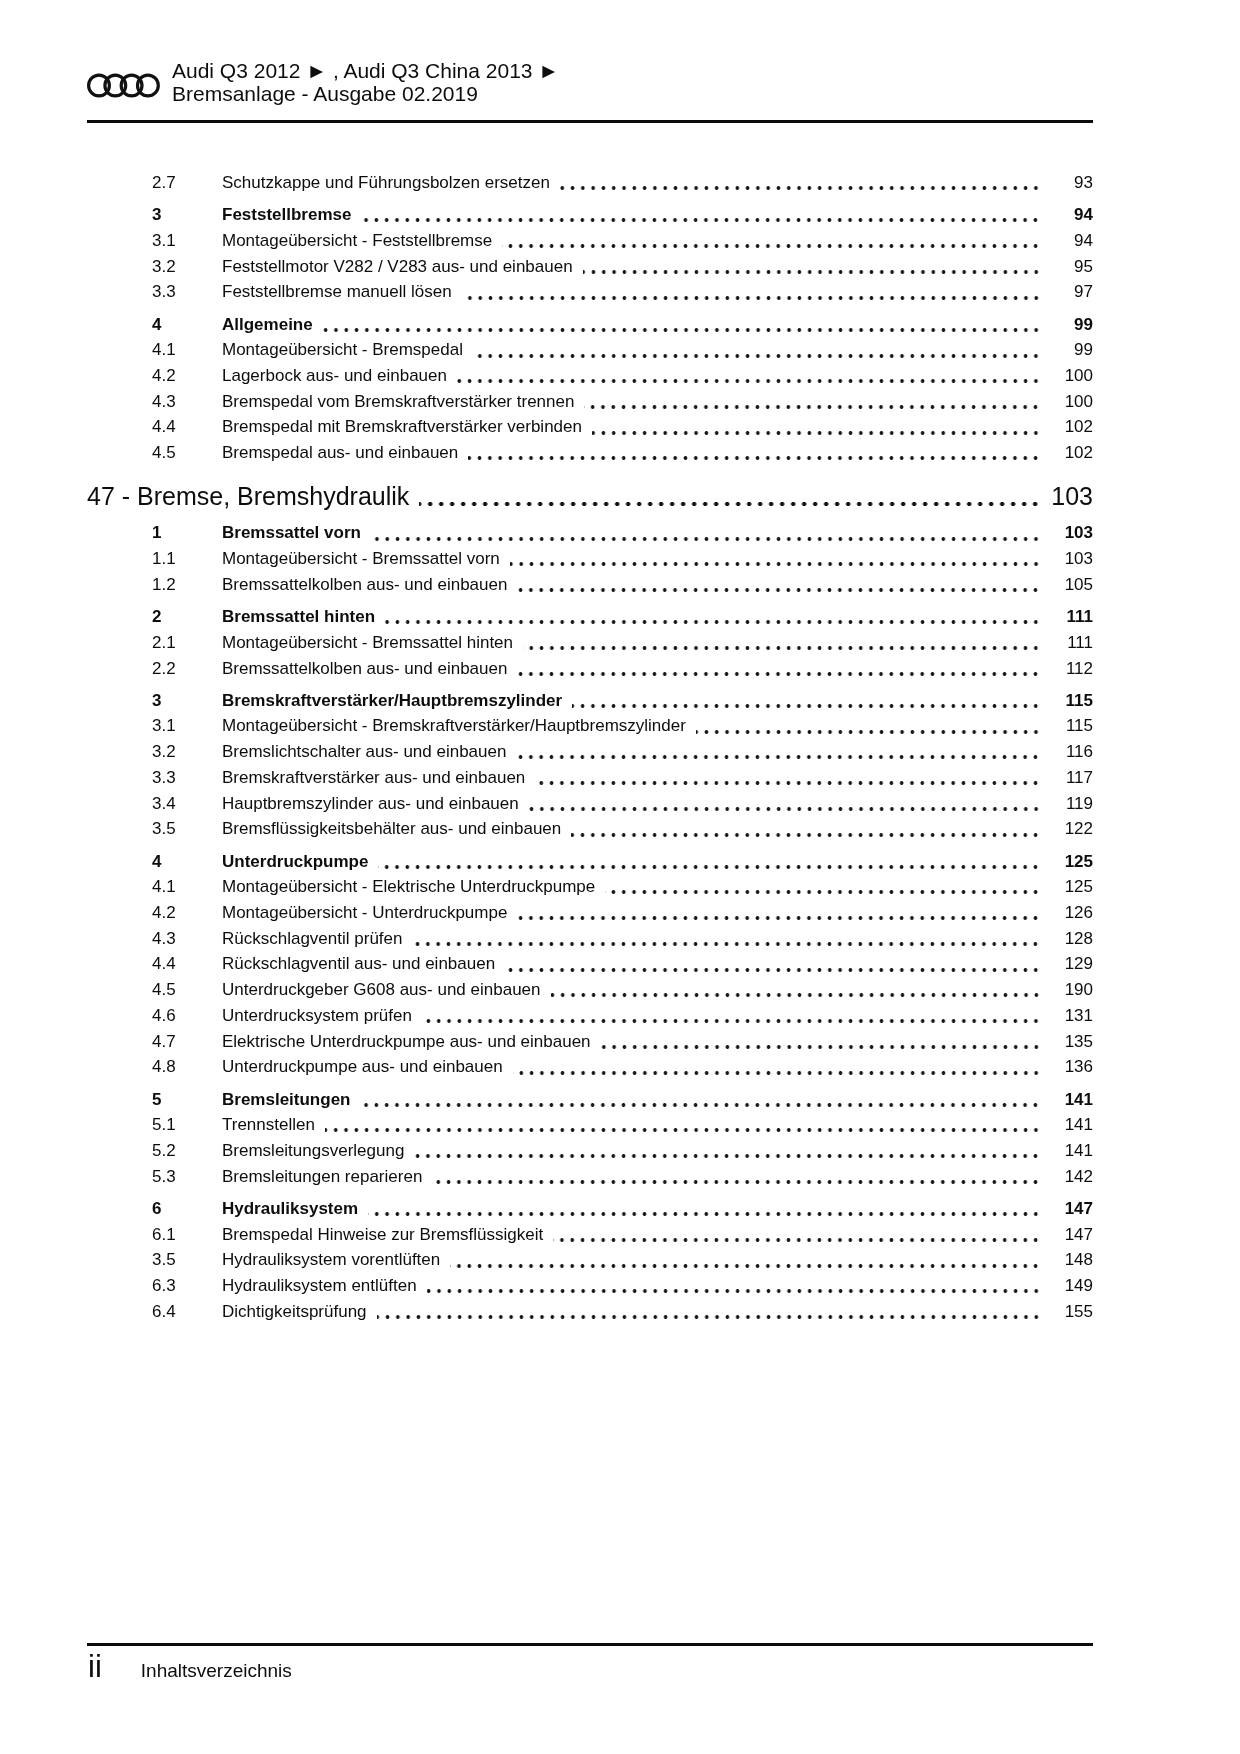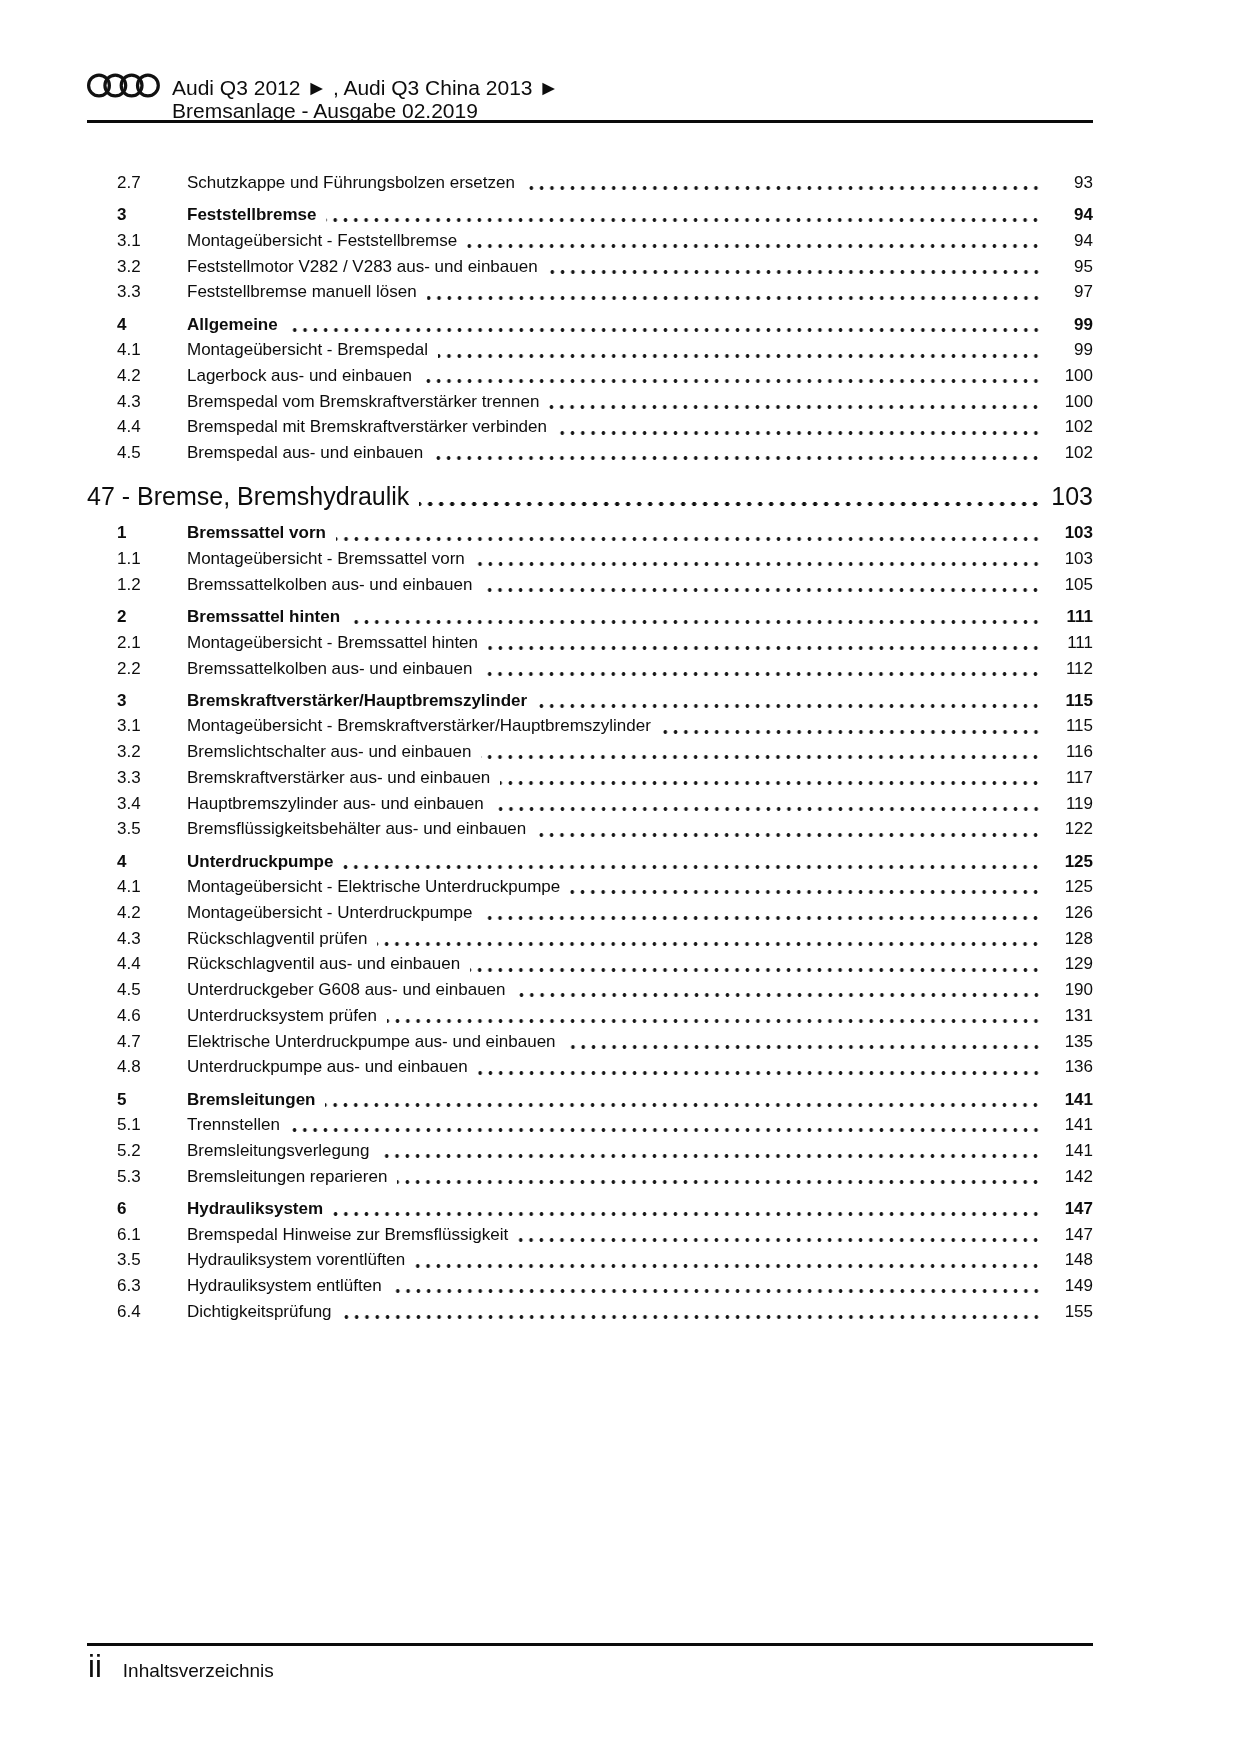--- a/index.html
+++ b/index.html
@@ -2,43 +2,43 @@
 <html><head>
 <meta charset="utf-8">
 <style>
   html,body { margin:0; padding:0; background:#ffffff; }
   .page {
     position:relative; width:1240px; height:1754px; background:#ffffff;
     font-family:"Liberation Sans", sans-serif; color:#0d0d0d; overflow:hidden;
   }
   
   .logo { position:absolute; left:87px; top:72px; }
-  .brand { position:absolute; left:172px; top:77px; font-size:21px; line-height:22.5px; white-space:nowrap; }
+  .brand { position:absolute; left:172px; top:60px; font-size:21px; line-height:22.5px; white-space:nowrap; }
   .header-rule { position:absolute; left:87px; top:120px; width:1006px; height:3px; background:#0b0b0b; }
   
   .toc { position:absolute; left:87px; top:170px; width:1006px; }
   .toc-row { display:flex; align-items:baseline; height:25.72px; line-height:25.72px; font-size:17px; white-space:nowrap; }
   .toc-row.section { font-weight:bold; margin-top:6.5px; }
   .toc-row.chapter { font-weight:normal; font-size:25px; height:36px; line-height:36px; margin-top:12px; margin-bottom:2px; }
-  .col-num { flex:0 0 auto; width:70px; margin-left:30px; }
+  .col-num { flex:0 0 auto; width:70px; margin-left:65px; }
   .col-title { flex:0 0 auto; }
   .col-page { flex:0 0 auto; min-width:44px; text-align:right; }
   .leader {
     flex:1 1 auto; align-self:flex-end; height:6px; margin:0 8px 4.5px 10px;
     background-image:radial-gradient(circle, #161616 1.6px, transparent 2.1px);
     background-size:10.3px 6px; background-repeat:repeat-x; background-position:right center;
   }
   .toc-row.chapter .leader {
     margin-bottom:7px;
     background-image:radial-gradient(circle, #111111 1.9px, transparent 2.4px);
     background-size:11px 6px;
   }
   
   .footer-rule { position:absolute; left:87px; top:1643px; width:1006px; height:3px; background:#0b0b0b; }
-  .footer { position:absolute; left:88px; top:1650px; display:flex; align-items:baseline; gap:21px; }
+  .footer { position:absolute; left:88px; top:1650px; display:flex; align-items:baseline; gap:39px; }
   .footer-page { font-size:31px; line-height:1.1; }
   .footer-label { font-size:19px; }
 </style>
 </head>
 <body>
 
 <div class="page">
 
   <div class="logo">
     <svg width="74" height="27" viewBox="0 0 74 27" aria-hidden="true">

